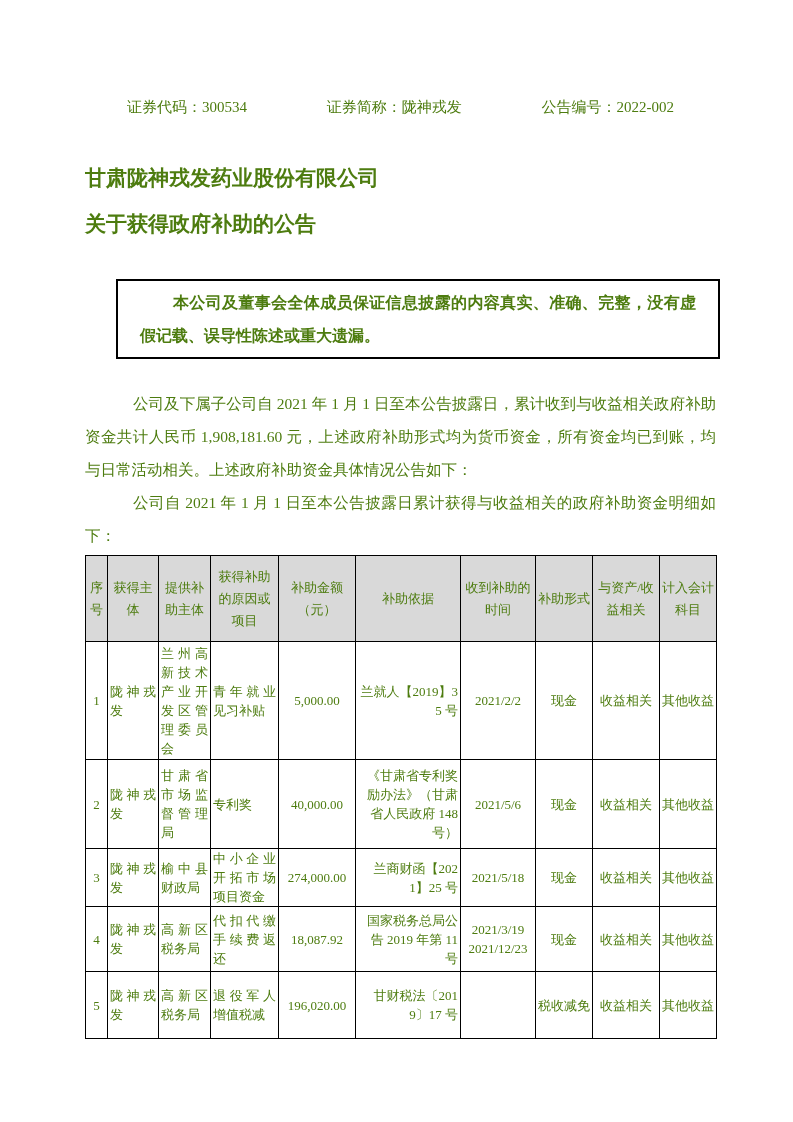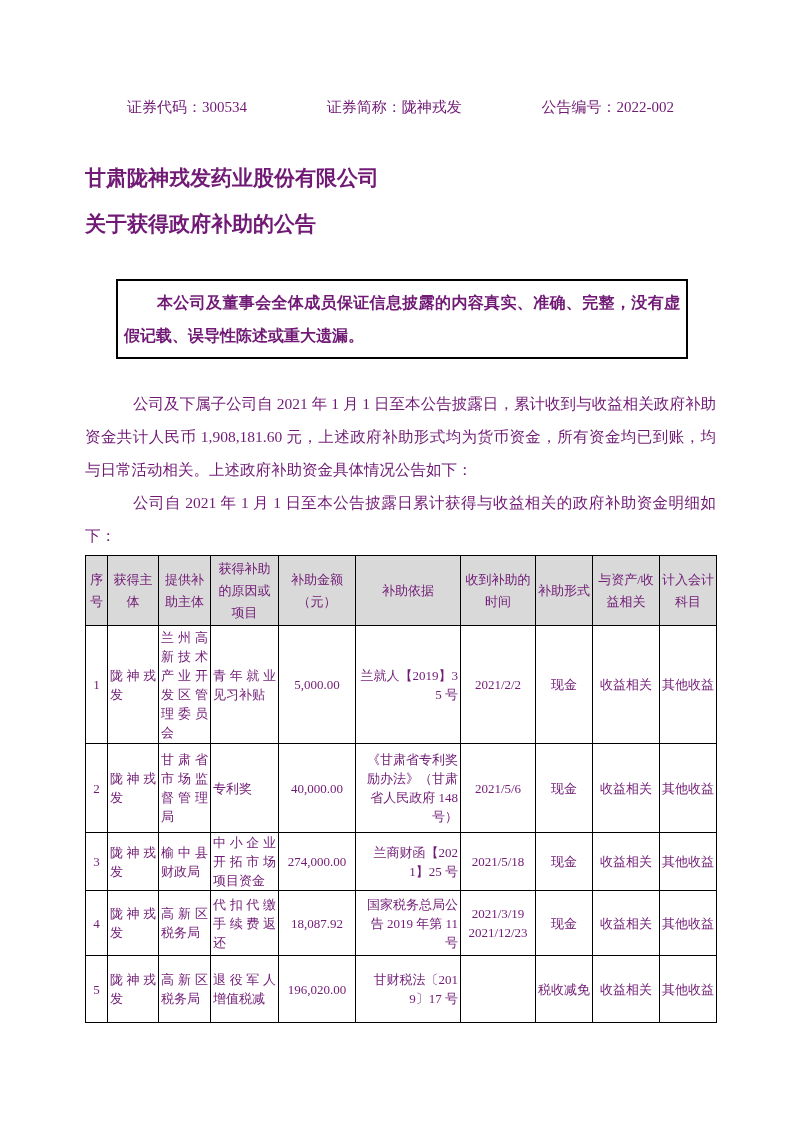--- a/index.html
+++ b/index.html
@@ -2,41 +2,41 @@
 <html><head>
 <meta charset="utf-8">
 <style>
   html,body { margin:0; padding:0; background:#888; }
   .page {
     position:relative;
     width:793px; height:1122px;
     margin:0 auto;
     background:#ffffff;
     font-family:"Liberation Serif","DejaVu Serif",serif;
-    color:#701a75;
+    color:#4d7c0f;
     overflow:hidden;
   }
   .content { position:absolute; left:85px; top:0; width:631px; }
 
   .sec-line {
     margin-top:97px;
     display:flex; justify-content:space-between;
     padding:0 42px;
     font-size:15px; line-height:20px;
   }
 
   .doc-title { font-size:21px; font-weight:bold; line-height:30px; }
   .doc-title.t1 { margin-top:46px; }
   .doc-title.t2 { margin-top:16px; }
 
   .declaration-box {
     margin-top:40px; margin-left:31px;
     width:556px;
     border:2px solid #000;
-    padding:5px 6px;
+    padding:5px 22px;
     font-size:16px; font-weight:bold;
     line-height:33px;
     text-indent:33px;
     text-align:justify;
   }
 
   .body-para {
     margin:0; font-size:15.5px; line-height:33px;
     text-align:justify; text-indent:48px;
   }
@@ -59,21 +59,21 @@
     padding:0 2px;
     line-height:19px;
     word-break:break-all;
   }
   table.subsidy th {
     background:#d9d9d9;
     font-weight:normal;
     text-align:center;
     line-height:22px;
   }
-  thead tr { height:70px; }
+  thead tr { height:86px; }
   tbody tr:nth-child(1) { height:118px; }
   tbody tr:nth-child(2) { height:89px; }
   tbody tr:nth-child(3) { height:58px; }
   tbody tr:nth-child(4) { height:65px; }
   tbody tr:nth-child(5) { height:67px; }
 
   td.c0,td.c4,td.c6,td.c7,td.c8,td.c9 { text-align:center; }
   td.c1 { text-align:justify; text-justify:inter-character; padding:0 8px; }
   td.c2 { text-align:justify; text-justify:inter-character; padding:0 5px; }
   td.c3 { text-align:justify; text-justify:inter-character; padding:0 6px;font-family:Liberation Serif, serif; }

